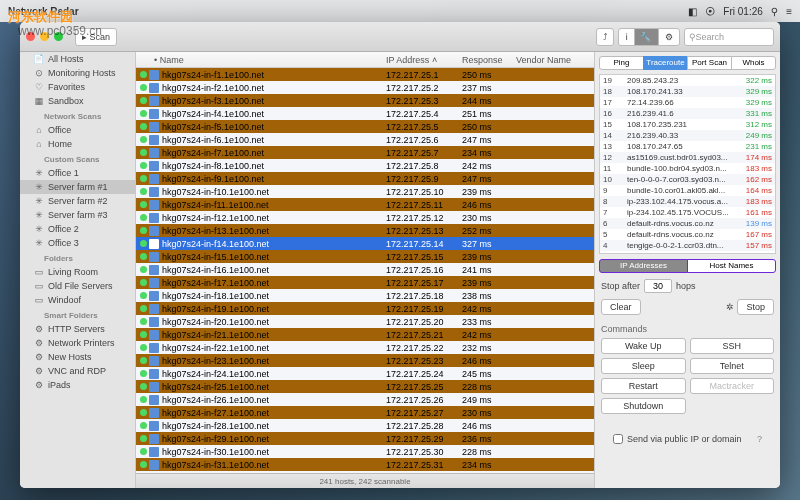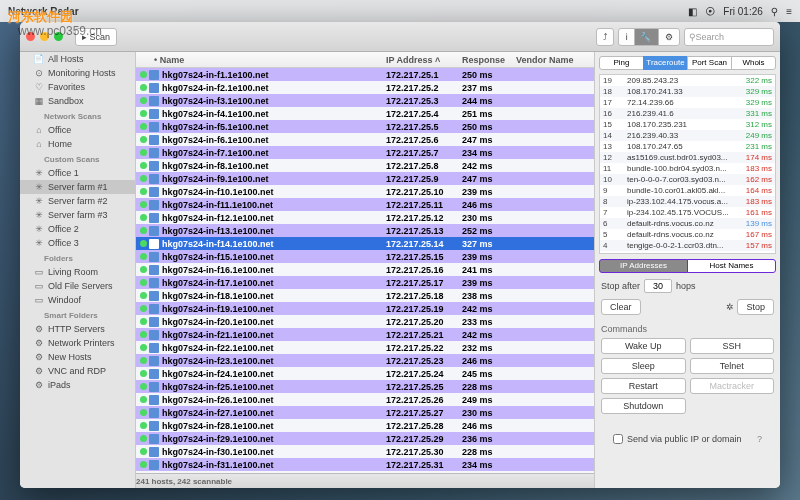--- a/index.html
+++ b/index.html
@@ -21,38 +21,38 @@
 .tb-btn.active { background: #8a8a8a; color: #fff; }
 .spacer { flex: 1; }
 .searchbox { width: 90px; height: 18px; background: #fff; border: 1px solid #bbb; border-radius: 3px; font-size: 9px; padding: 0 4px; display: flex; align-items: center; color: #999; }
 .body { flex: 1; display: flex; overflow: hidden; }
 .sidebar { width: 116px; background: #e4e4e4; border-right: 1px solid #c8c8c8; overflow-y: auto; font-size: 9px; }
 .sb-header { color: #888; font-size: 8px; padding: 4px 24px 2px; font-weight: 600; }
 .sb-item { padding: 2px 8px 2px 14px; display: flex; align-items: center; gap: 4px; color: #444; cursor: default; }
 .sb-item.sel { background: #c8c8c8; }
 .sb-icon { width: 10px; height: 10px; display: inline-flex; align-items: center; justify-content: center; font-size: 9px; color: #666; }
 .main { flex: 1; display: flex; overflow: hidden; }
-.hostlist { flex: 1; display: flex; flex-direction: column; overflow: hidden; background: #c4b5fd; font-weight: bold; }
+.hostlist { flex: 1; display: flex; flex-direction: column; overflow: hidden; background: #a16207; }
 .cols { display: flex; height: 16px; background: linear-gradient(#fafafa,#ededed); border-bottom: 1px solid #ccc; font-size: 9px; color: #555; align-items: center; }
 .col-name { flex: 1; padding-left: 18px; }
 .col-ip { width: 76px; }
 .col-resp { width: 54px; }
 .col-vendor { width: 78px; }
 .rows { flex: 1; overflow-y: auto; font-size: 9px; }
 .row { display: flex; height: 13px; align-items: center; padding-left: 4px; }
 .row:nth-child(even) { background: #f4f6fa; }
 .row.sel { background: #2f6fde; color: #fff; }
 .dot { width: 7px; height: 7px; border-radius: 50%; background: #4cd964; margin-right: 2px; flex-shrink: 0; }
 .ricon { width: 10px; height: 10px; margin-right: 3px; flex-shrink: 0; background: #5a8fd8; border-radius: 1px; }
 .row.sel .ricon { background: #fff; }
 .rname { flex: 1; white-space: nowrap; overflow: hidden; }
 .rip { width: 76px; }
 .rresp { width: 54px; }
 .rvendor { width: 78px; }
-.statusbar { height: 15px; background: linear-gradient(#e6e6e6,#d8d8d8); border-top: 1px solid #bbb; font-size: 8px; color: #666; text-align: left; line-height: 15px; }
+.statusbar { height: 15px; background: linear-gradient(#e6e6e6,#d8d8d8); border-top: 1px solid #bbb; font-size: 8px; color: #666; text-align: center; line-height: 15px; }
 .inspector { width: 186px; background: #ececec; border-left: 1px solid #c8c8c8; display: flex; flex-direction: column; font-size: 9px; overflow-y: auto; }
 .tabs { display: flex; margin: 4px 4px 2px; }
 .tab { flex: 1; height: 14px; font-size: 8px; background: #fff; border: 1px solid #bbb; text-align: center; line-height: 12px; margin-left: -1px; cursor: default; }
 .tab:first-child { border-radius: 3px 0 0 3px; margin-left: 0; }
 .tab:last-child { border-radius: 0 3px 3px 0; }
 .tab.active { background: #4a90e2; color: #fff; border-color: #4a90e2; }
 .trace { margin: 2px 4px; background: #fff; border: 1px solid #ccc; max-height: 180px; overflow-y: auto; }
 .trow { display: flex; font-size: 8px; height: 11px; align-items: center; padding: 0 3px; }
 .trow:nth-child(even){ background: #f4f6fa; }
 .thop { width: 14px; color: #444; }

